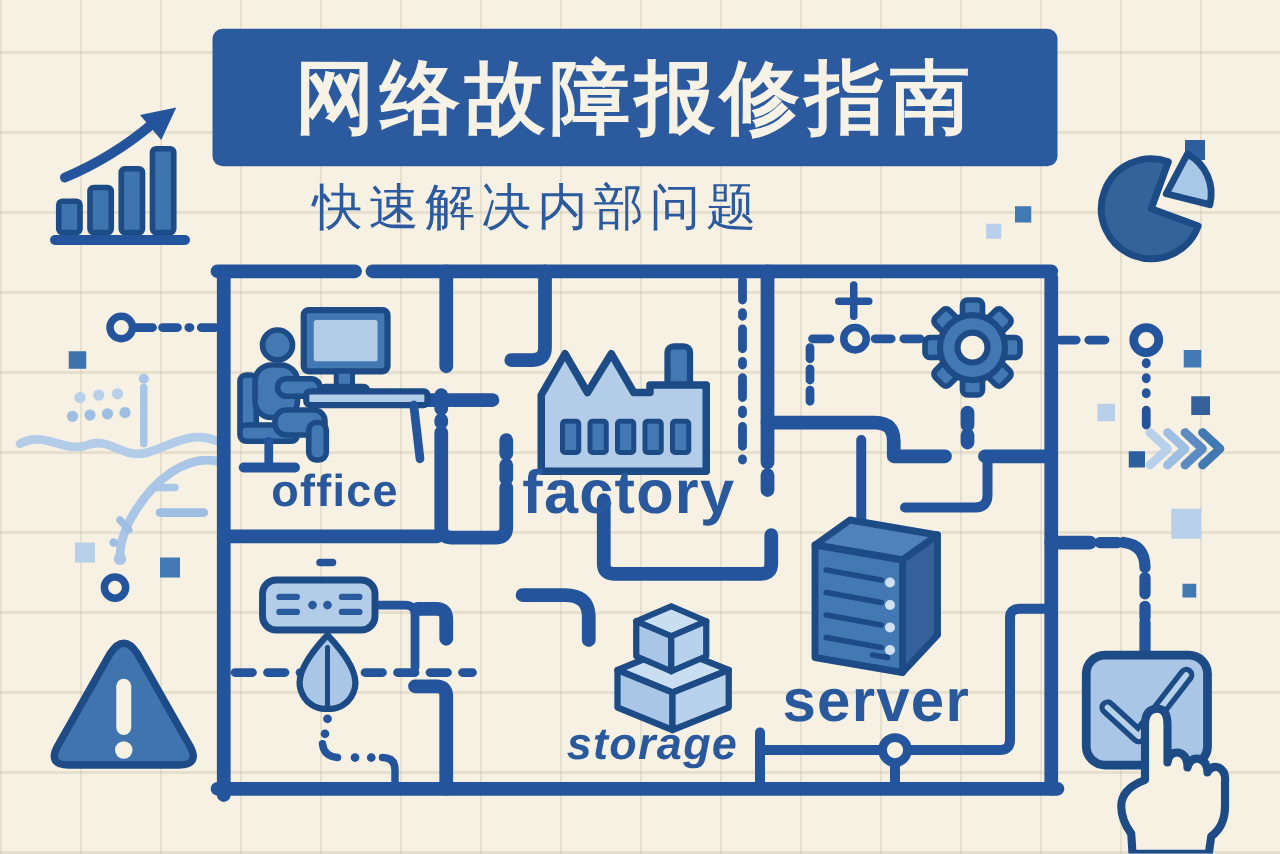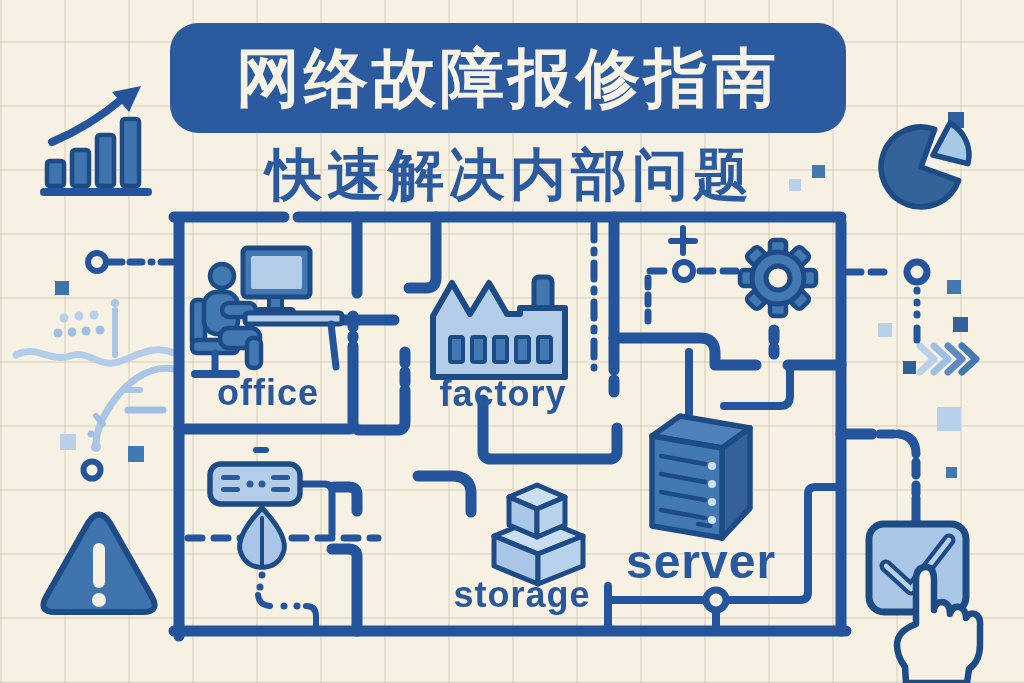--- a/index.html
+++ b/index.html
@@ -7,38 +7,38 @@
     position:relative;width:1024px;height:683px;overflow:hidden;
     background-color:#f7f1e3;
     background-image:
       repeating-linear-gradient(0deg, rgba(190,178,150,.28) 0 2px, transparent 2px 64px),
       repeating-linear-gradient(90deg, rgba(190,178,150,.28) 0 2px, transparent 2px 64px);
     font-family:"Liberation Sans","DejaVu Sans",sans-serif;
   }
   #art{position:absolute;left:0;top:0;}
   .banner{
     position:absolute;left:170px;top:23px;width:676px;height:110px;
-    background:#2b5a9f;border-radius:28px;
+    background:#2b5a9f;border-radius:8px;
     display:flex;align-items:center;justify-content:center;
   }
   .banner span{
     color:#f7f2e6;font-size:64px;font-weight:bold;letter-spacing:4px;
     font-family:"Liberation Sans","DejaVu Sans",sans-serif;
   }
   .subtitle{
-    position:absolute;left:250px;top:138px;width:520px;text-align:center;
-    color:#2b5a9f;font-size:56px;font-weight:bold;letter-spacing:5px;
+    position:absolute;left:250px;top:138px;width:520px;
+    color:#2b5a9f;font-size:40px;font-weight:normal;letter-spacing:5px;
   }
   .room-label{
     position:absolute;transform:translate(-50%,-50%);
     color:#2a589d;font-weight:bold;letter-spacing:1px;white-space:nowrap;
   }
   #label-office {left:268px;top:393px;font-size:36px;}
-  #label-factory{left:503px;top:394px;font-size:36px;}
-  #label-storage{left:522px;top:595px;font-size:36px;}
+  #label-factory{left:503px;top:394px;font-size:49px;}
+  #label-storage{left:522px;top:595px;font-size:36px;font-style:italic;}
   #label-server {left:701px;top:561px;font-size:48px;}
 </style>
 </head>
 <body>
 
 <div id="stage">
 
   <svg id="art" width="1024" height="683" viewBox="0 0 1024 683">
 
     <g>

